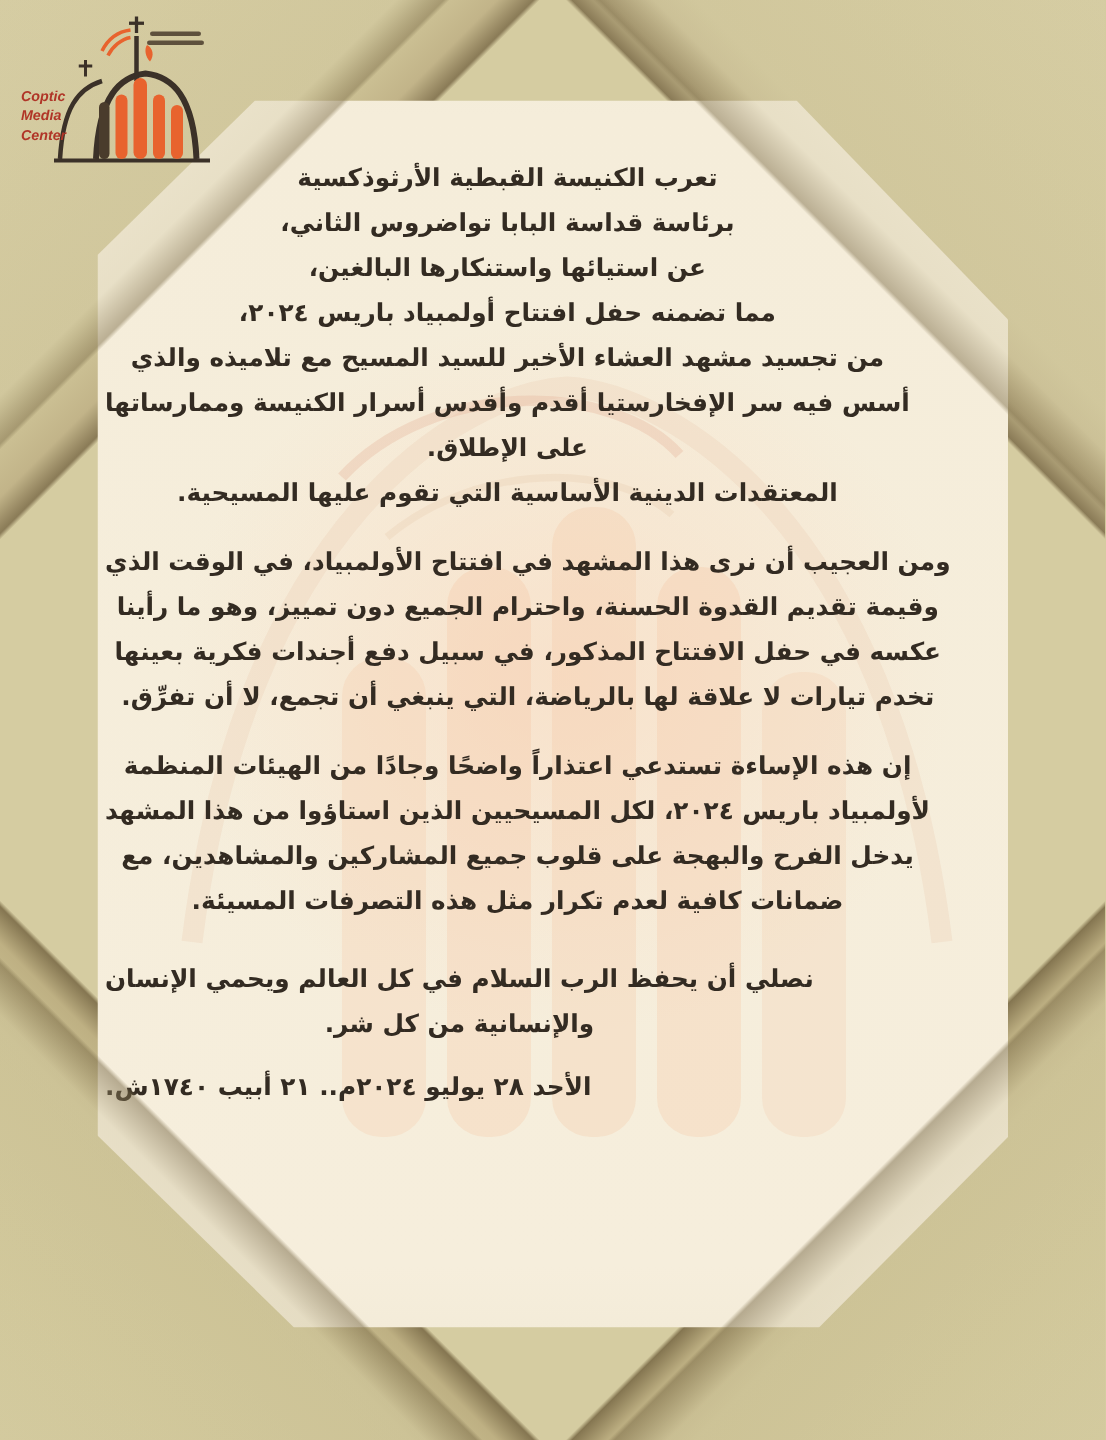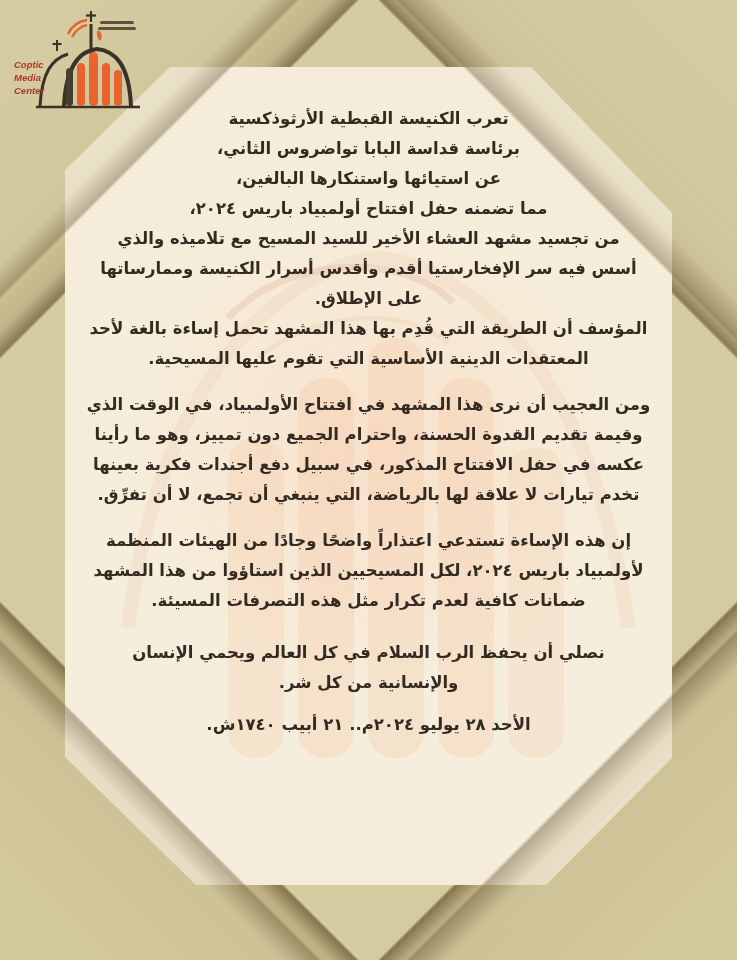--- a/index.html
+++ b/index.html
@@ -42,21 +42,21 @@
     background:linear-gradient(225deg,rgba(206,197,160,.08) 18%,rgba(206,197,160,.34) 44%,rgba(129,114,78,.5) 49.3%,rgba(0,0,0,0) 50%);}
   .veil-bl{left:0;bottom:0;width:322px;height:322px;
     clip-path:polygon(0 0,0 100%,100% 100%);
     background:linear-gradient(45deg,rgba(200,190,152,.08) 18%,rgba(200,190,152,.34) 44%,rgba(120,105,70,.5) 49.3%,rgba(0,0,0,0) 50%);}
   .veil-br{right:0;bottom:0;width:332px;height:332px;
     clip-path:polygon(100% 0,100% 100%,0 100%);
     background:linear-gradient(315deg,rgba(200,190,152,.08) 18%,rgba(200,190,152,.34) 44%,rgba(120,105,70,.5) 49.3%,rgba(0,0,0,0) 50%);}
 
   
   .content{position:absolute;left:70px;right:70px;top:104px;direction:rtl;
-    display:flex;flex-direction:column;align-items:center;
+    display:flex;flex-direction:column;align-items:flex-end;
     color:#332b22;font-weight:bold;font-size:16.5px;}
   .para{display:flex;flex-direction:column;align-items:center;}
   .para .line{line-height:30px;white-space:nowrap;}
   .p2,.p3{margin-top:16px;}
   .p4{margin-top:22px;}
   .date-line{margin-top:12px;line-height:30px;white-space:nowrap;}
 
   
   .logo{position:absolute;left:10px;top:6px;width:132px;height:106px;}
   .logo-en{position:absolute;left:4px;top:52px;
@@ -89,32 +89,32 @@
 
     <div class="content">
       <div class="para p1">
         <div class="line">تعرب الكنيسة القبطية الأرثوذكسية</div>
         <div class="line">برئاسة قداسة البابا تواضروس الثاني،</div>
         <div class="line">عن استيائها واستنكارها البالغين،</div>
         <div class="line">مما تضمنه حفل افتتاح أولمبياد باريس ٢٠٢٤،</div>
         <div class="line">من تجسيد مشهد العشاء الأخير للسيد المسيح مع تلاميذه والذي</div>
         <div class="line">أسس فيه سر الإفخارستيا أقدم وأقدس أسرار الكنيسة وممارساتها</div>
         <div class="line">على الإطلاق.</div>
-        <div class="line">المؤسف أن الطريقة التي قُدِم بها هذا المشهد تحمل إساءة بالغة لأحد</div>
         <div class="line">المعتقدات الدينية الأساسية التي تقوم عليها المسيحية.</div>
       </div>
       <div class="para p2">
         <div class="line">ومن العجيب أن نرى هذا المشهد في افتتاح الأولمبياد، في الوقت الذي</div>
         <div class="line">وقيمة تقديم القدوة الحسنة، واحترام الجميع دون تمييز، وهو ما رأينا</div>
         <div class="line">عكسه في حفل الافتتاح المذكور، في سبيل دفع أجندات فكرية بعينها</div>
         <div class="line">تخدم تيارات لا علاقة لها بالرياضة، التي ينبغي أن تجمع، لا أن تفرِّق.</div>
       </div>
       <div class="para p3">
         <div class="line">إن هذه الإساءة تستدعي اعتذاراً واضحًا وجادًا من الهيئات المنظمة</div>
         <div class="line">لأولمبياد باريس ٢٠٢٤، لكل المسيحيين الذين استاؤوا من هذا المشهد</div>
+        <div class="line">يدخل الفرح والبهجة على قلوب جميع المشاركين والمشاهدين، مع</div>
         <div class="line">ضمانات كافية لعدم تكرار مثل هذه التصرفات المسيئة.</div>
       </div>
       <div class="para p4">
         <div class="line">نصلي أن يحفظ الرب السلام في كل العالم ويحمي الإنسان</div>
         <div class="line">والإنسانية من كل شر.</div>
       </div>
       <div class="date-line">الأحد ٢٨ يوليو ٢٠٢٤م.. ٢١ أبيب ١٧٤٠ش.</div>
     </div>
   </div>
 

